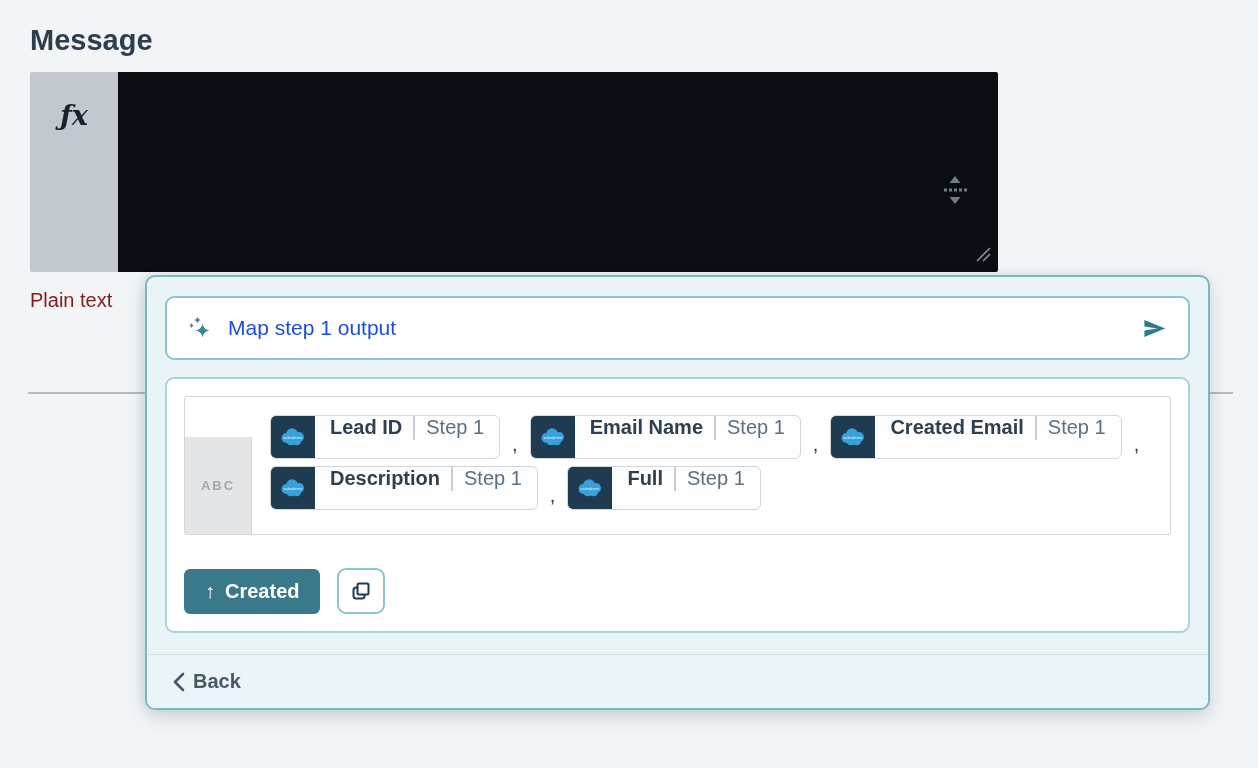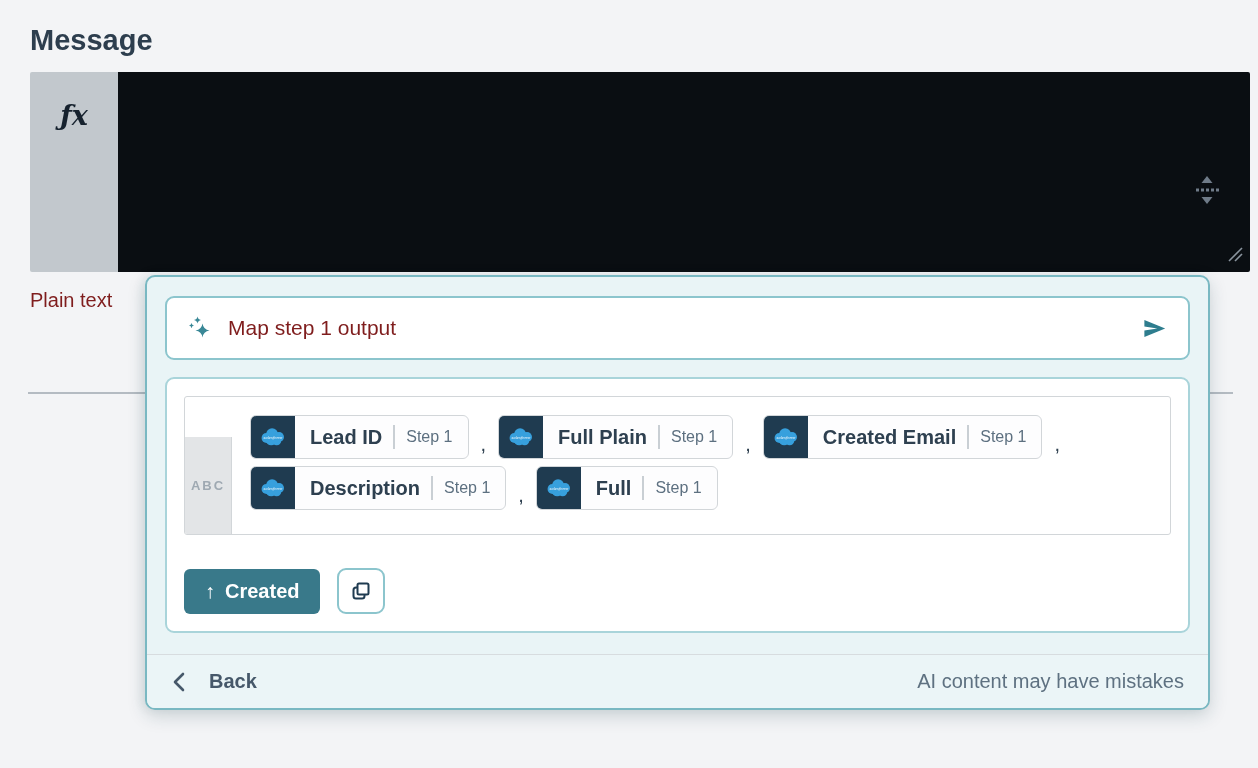--- a/index.html
+++ b/index.html
@@ -13,21 +13,21 @@
   }
 
   .page-title {
     position: absolute; left: 30px; top: 24px;
     font-size: 29px; font-weight: bold; color: #2d3e4e;
   }
 
   
   .editor {
     position: absolute; left: 30px; top: 72px;
-    width: 1220px; height: 200px;
+    width: 968px; height: 200px;
     display: flex; border-radius: 2px; overflow: hidden;
   }
   .editor-gutter {
     width: 88px; background: #c2c8cd;
     display: flex; justify-content: center;
     padding-top: 30px;
   }
   .fx-glyph {
     font-family: "DejaVu Serif", serif;
     font-style: italic; font-weight: bold;
@@ -62,37 +62,37 @@
     overflow: hidden;
   }
 
   .prompt-box {
     margin: 19px 18px 0 18px;
     height: 64px; background: #ffffff;
     border: 2px solid #8cc5cd; border-radius: 9px;
     display: flex; align-items: center;
     padding: 0 20px; gap: 14px;
   }
-  .prompt-text { flex: 1; font-size: 21px; color: #7f1d1d; }
+  .prompt-text { flex: 1; font-size: 21px; color: #1d4ed8; }
   .send-btn { display: flex; align-items: center; cursor: pointer; }
 
   .result-panel {
     margin: 17px 18px 0 18px;
     height: 256px; background: #ffffff;
     border: 2px solid #a9d4da; border-radius: 9px;
     padding: 17px; display: flex; flex-direction: column;
   }
 
   .token-field {
     height: 141px; display: flex;
     border: 1px solid #d2d6d9; border-radius: 3px;
     background: #ffffff; overflow: hidden;
   }
   .token-gutter {
-    width: 47px; background: #e3e5e7;
+    width: 67px; background: #e3e5e7;
     border-right: 1px solid #d2d6d9;
     display: flex; align-items: center; justify-content: center; margin-top: 40px;
   }
   .token-gutter-label {
     font-size: 13px; font-weight: bold; letter-spacing: 2px;
     color: #9fa9b2;
   }
   .token-area {
     flex: 1; padding: 18px 18px;
     display: flex; flex-wrap: wrap; align-content: flex-start;
@@ -103,26 +103,26 @@
     height: 44px; background: #fdfdfe;
     border: 1px solid #d2d6d9; border-radius: 6px;
     overflow: hidden; cursor: pointer;
   }
   .chip-logo {
     width: 44px; background: #1f3b50;
     display: flex; align-items: center; justify-content: center;
     flex: none;
   }
   .chip-body {
-    display: flex; align-items: center; gap: 11px;
+    display: flex; align-items: flex-start; gap: 11px;
     padding: 0 15px;
   }
   .chip-fieldname { font-size: 20px; font-weight: bold; color: #2e4050; white-space: nowrap; }
   .chip-sep { width: 2px; height: 24px; background: #c9cfd4; }
-  .chip-step { font-size: 16px; color: #5d7080; white-space: nowrap; }
+  .chip-step { font-size: 20px; color: #5d7080; white-space: nowrap; }
   .token-comma {
     font-size: 20px; color: #2e4050;
     transform: translateY(7px); margin: 0 4px;
   }
 
   .actions-row {
     margin-top: 33px;
     display: flex; align-items: center; gap: 17px;
   }
   .insert-btn {
@@ -142,21 +142,21 @@
   }
 
   .popup-footer {
     margin-top: auto;
     height: 54px; background: #ebf5f7;
     border-top: 1px solid #d7dcdf;
     display: flex; align-items: center; justify-content: space-between;
     padding: 0 24px;
   }
   .back-btn {
-    display: inline-flex; align-items: center; gap: 23px;
+    display: inline-flex; align-items: center; gap: 7px;
     background: none; border: none; cursor: pointer;
     font-family: inherit; font-size: 20px; font-weight: bold; color: #46586a;
   }
   .footer-disclaimer { font-size: 20px; color: #5e7181; }
 </style>
 </head>
 <body>
 
 <div class="page-title">Message</div>
 
@@ -241,21 +241,21 @@
                   <circle cx="9" cy="13" r="5.5"></circle>
                   <circle cx="15" cy="9" r="6.5"></circle>
                   <circle cx="22.5" cy="12" r="5.5"></circle>
                   <circle cx="14" cy="15" r="6"></circle>
                   <circle cx="20" cy="16" r="5"></circle>
                 </g>
                 <text x="16" y="14.5" text-anchor="middle" fill="#ffffff" font-size="4" font-style="italic" font-family="DejaVu Serif, serif">salesforce</text>
               </svg>
             </span>
             <span class="chip-body">
-              <span class="chip-fieldname">Full Plain</span>
+              <span class="chip-fieldname">Email Name</span>
               <span class="chip-sep"></span>
               <span class="chip-step">Step 1</span>
             </span>
           </span>
           <span class="token-comma">,</span>
           <span class="chip">
             <span class="chip-logo">
               <svg width="30" height="22" viewBox="0 0 32 24">
                 <g fill="#37a0dd">
                   <circle cx="9" cy="13" r="5.5"></circle>
@@ -334,15 +334,14 @@
 
   <div class="popup-footer">
     <button class="back-btn">
       <span style="display:flex;">
         <svg width="15" height="20" viewBox="0 0 15 20" fill="none">
           <path d="M12 2 L4 10 L12 18" stroke="#46586a" stroke-width="2.6" stroke-linecap="round" stroke-linejoin="round"></path>
         </svg>
       </span>
       <span>Back</span>
     </button>
-    <span class="footer-disclaimer">AI content may have mistakes</span>
   </div>
 </div>
 
 </body></html>

